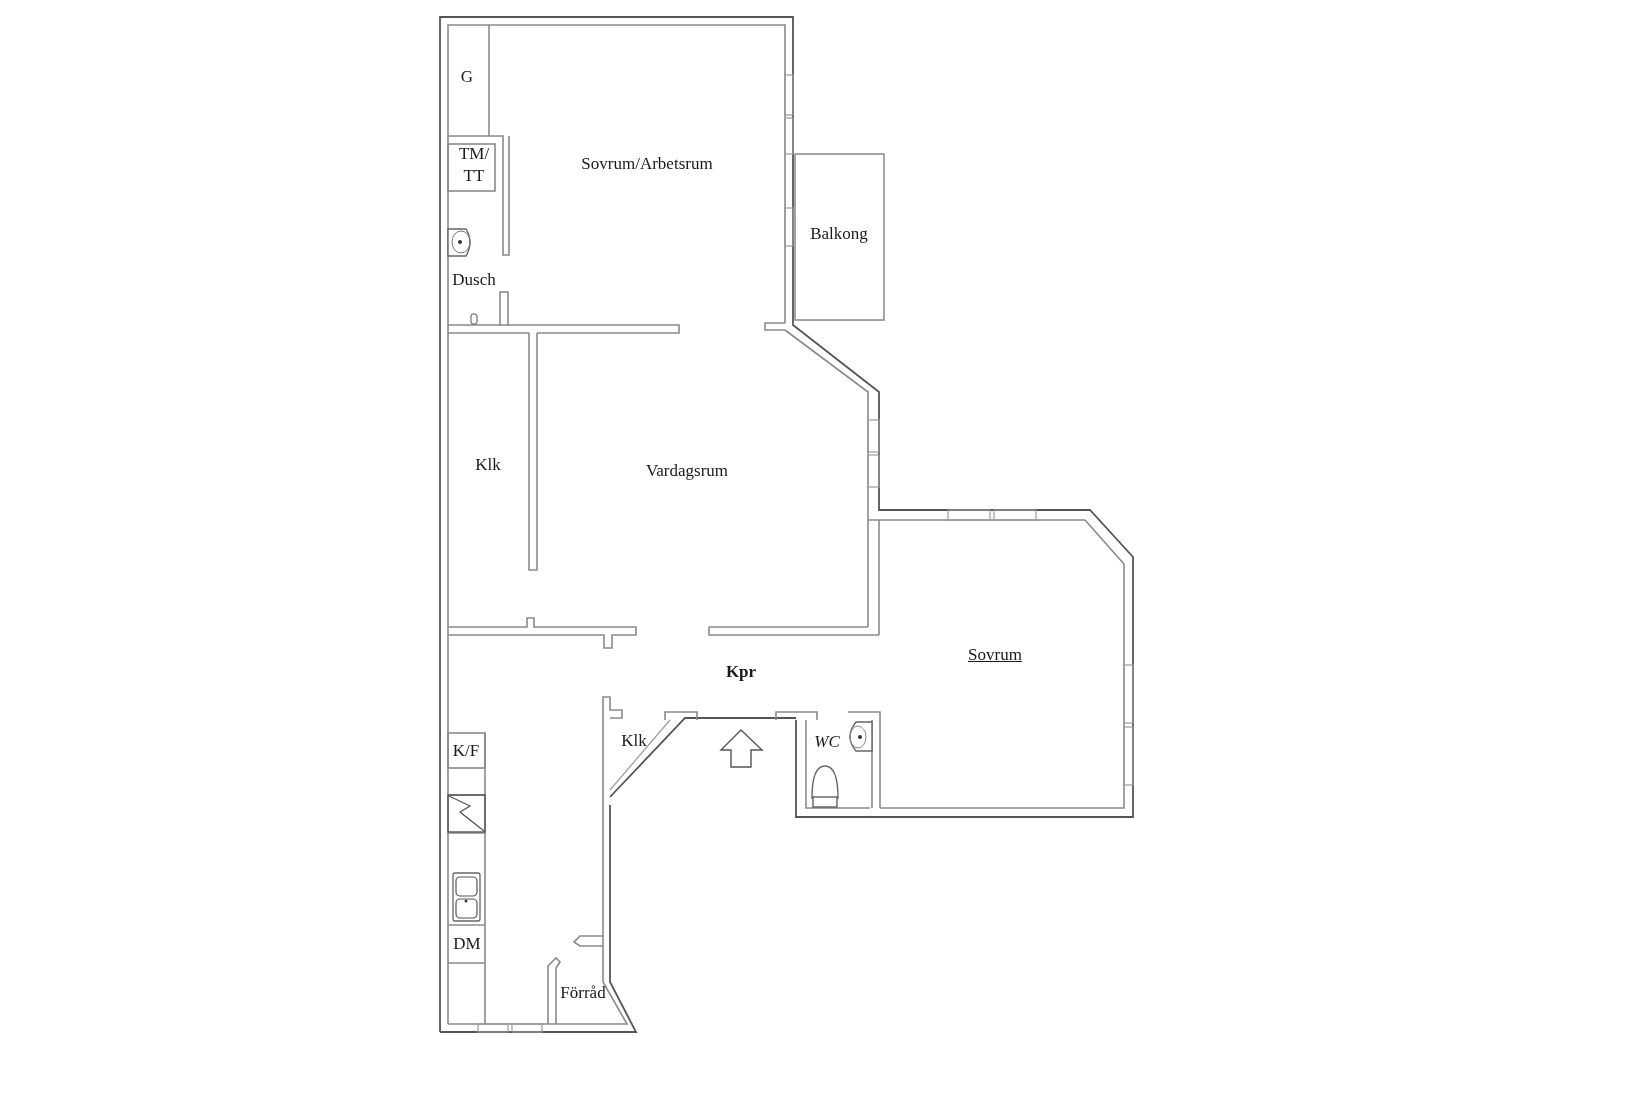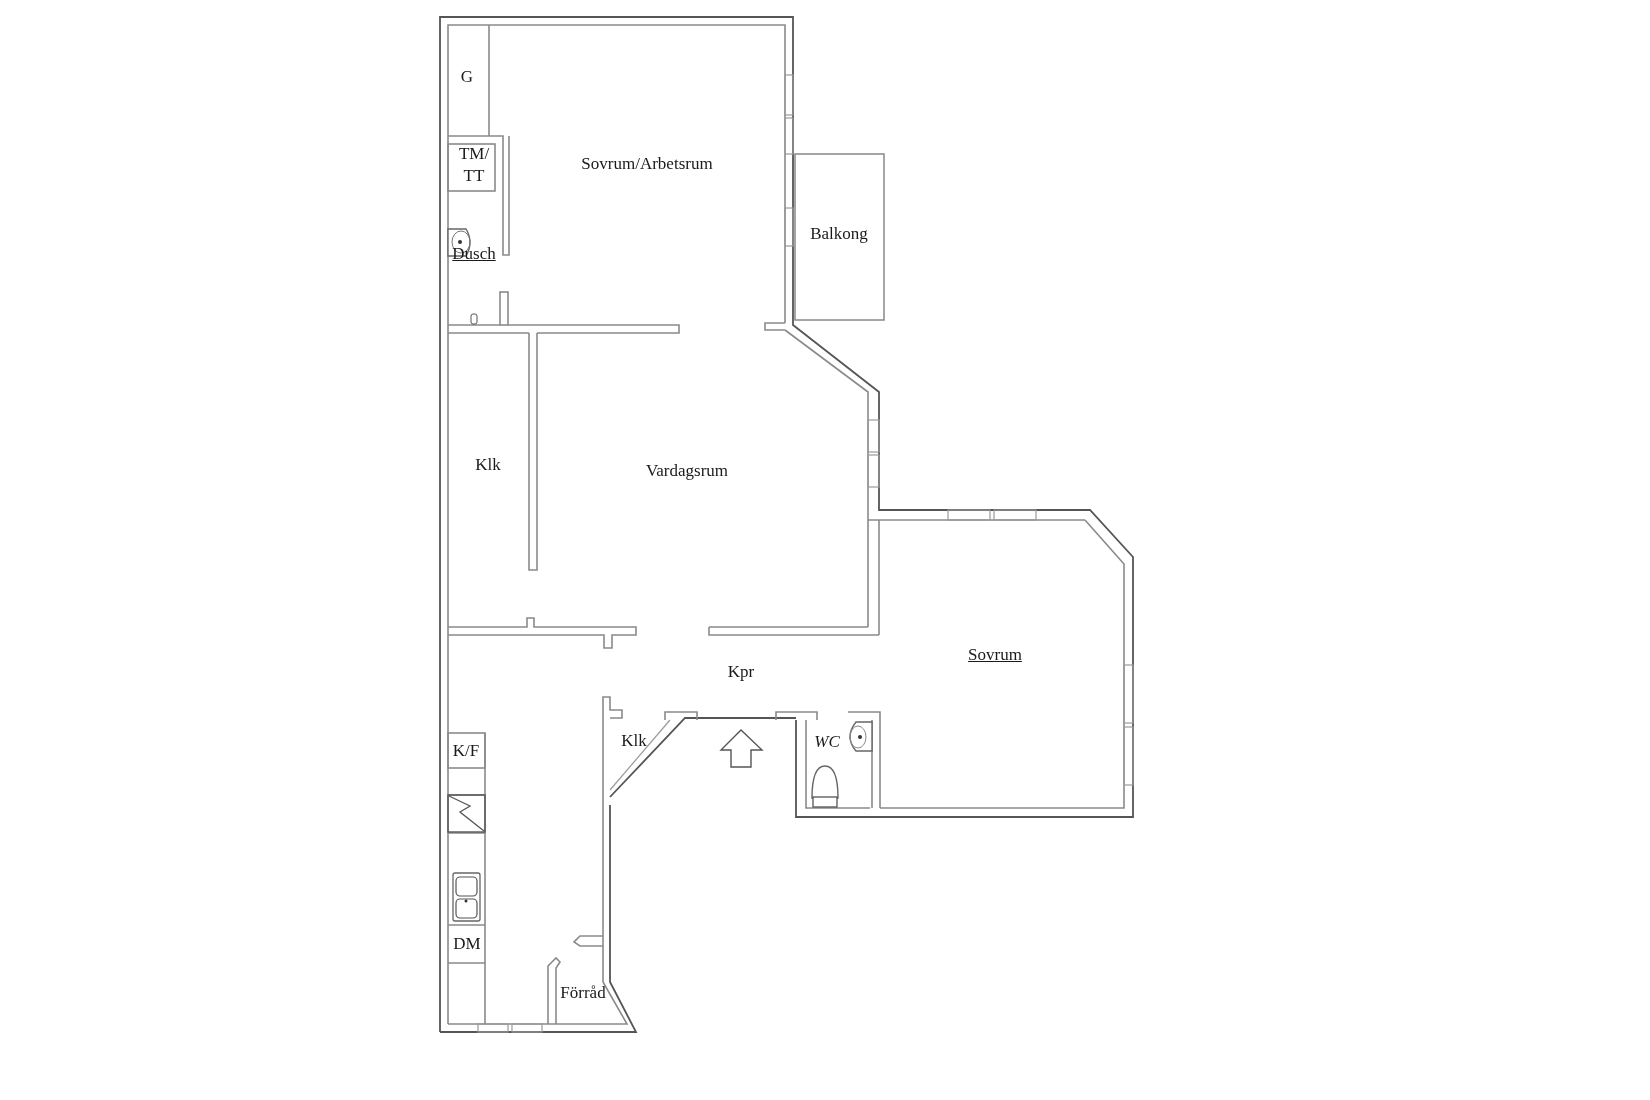--- a/index.html
+++ b/index.html
@@ -123,22 +123,22 @@
   </g>
 </svg>
 
 <div class="lbl" style="left:467px;top:77px;">G</div>
 <div class="lbl" style="left:474px;top:165px;">
   <div>TM/</div>
   <div>TT</div>
 </div>
 <div class="lbl" style="left:647px;top:164px;text-align:center;">Sovrum/Arbetsrum</div>
 <div class="lbl" style="left:839px;top:234px;">Balkong</div>
-<div class="lbl" style="left:474px;top:254px;text-decoration:underline;">Dusch</div>
+<div class="lbl" style="left:474px;top:280px;">Dusch</div>
 <div class="lbl" style="left:488px;top:465px;">Klk</div>
 <div class="lbl" style="left:687px;top:471px;">Vardagsrum</div>
 <div class="lbl" style="left:995px;top:655px;text-decoration:underline;">Sovrum</div>
-<div class="lbl" style="left:741px;top:672px;">Kpr</div>
+<div class="lbl" style="left:741px;top:672px;font-weight:bold;">Kpr</div>
 <div class="lbl" style="left:634px;top:741px;">Klk</div>
 <div class="lbl" style="left:827px;top:742px;font-style:italic;">WC</div>
 <div class="lbl" style="left:466px;top:751px;text-align:center;">K/F</div>
 <div class="lbl" style="left:467px;top:944px;text-align:right;">DM</div>
 <div class="lbl" style="left:583px;top:993px;text-align:right;">Förråd</div>
 
 </body></html>

